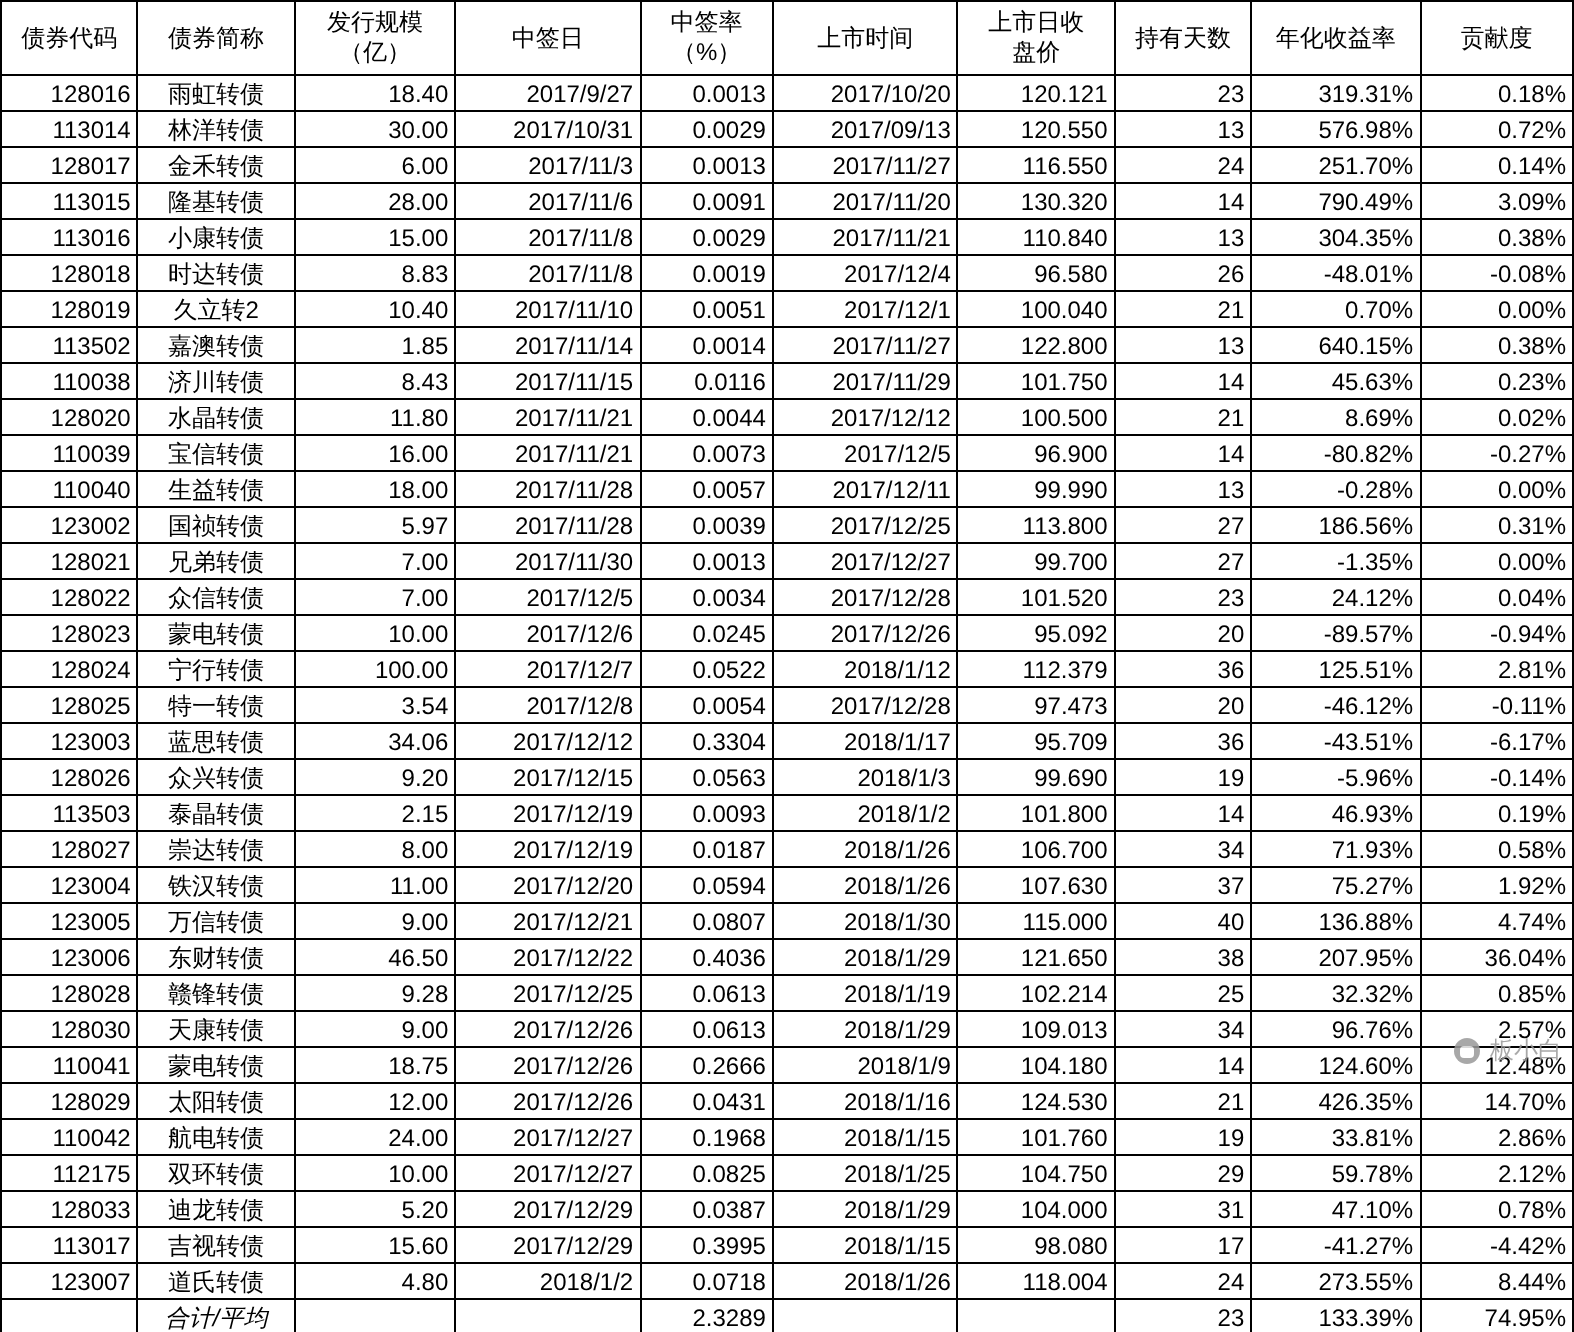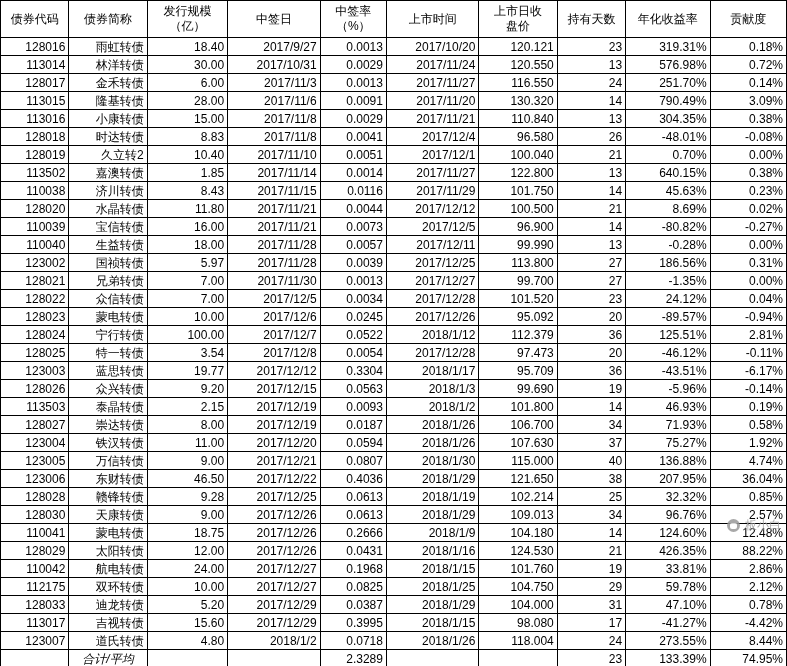--- a/index.html
+++ b/index.html
@@ -49,21 +49,21 @@
     display: block;
   }
   td.num {
     text-align: right;
   }
   td.ctr {
     text-align: center;
     font-style: italic;
   }
   td.lft {
-    text-align: right;
+    text-align: center;
   }
   
   col.c-code    { width: 68px; }
   col.c-name    { width: 78px; }
   col.c-scale   { width: 80px; }
   col.c-date    { width: 92px; }
   col.c-rate    { width: 66px; }
   col.c-listing { width: 92px; }
   col.c-close   { width: 78px; }
   col.c-days    { width: 68px; }
@@ -176,21 +176,21 @@
         <td class="num">23</td>
         <td class="num">319.31%</td>
         <td class="num">0.18%</td>
       </tr>
       <tr>
         <td class="num">113014</td>
         <td class="lft">林洋转债</td>
         <td class="num">30.00</td>
         <td class="num">2017/10/31</td>
         <td class="num">0.0029</td>
-        <td class="num">2017/11/24</td>
+        <td class="num">2017/09/13</td>
         <td class="num">120.550</td>
         <td class="num">13</td>
         <td class="num">576.98%</td>
         <td class="num">0.72%</td>
       </tr>
       <tr>
         <td class="num">128017</td>
         <td class="lft">金禾转债</td>
         <td class="num">6.00</td>
         <td class="num">2017/11/3</td>
@@ -223,21 +223,21 @@
         <td class="num">110.840</td>
         <td class="num">13</td>
         <td class="num">304.35%</td>
         <td class="num">0.38%</td>
       </tr>
       <tr>
         <td class="num">128018</td>
         <td class="lft">时达转债</td>
         <td class="num">8.83</td>
         <td class="num">2017/11/8</td>
-        <td class="num">0.0041</td>
+        <td class="num">0.0019</td>
         <td class="num">2017/12/4</td>
         <td class="num">96.580</td>
         <td class="num">26</td>
         <td class="num">-48.01%</td>
         <td class="num">-0.08%</td>
       </tr>
       <tr>
         <td class="num">128019</td>
         <td class="lft">久立转2</td>
         <td class="num">10.40</td>
@@ -377,21 +377,21 @@
         <td class="num">0.0054</td>
         <td class="num">2017/12/28</td>
         <td class="num">97.473</td>
         <td class="num">20</td>
         <td class="num">-46.12%</td>
         <td class="num">-0.11%</td>
       </tr>
       <tr>
         <td class="num">123003</td>
         <td class="lft">蓝思转债</td>
-        <td class="num">19.77</td>
+        <td class="num">34.06</td>
         <td class="num">2017/12/12</td>
         <td class="num">0.3304</td>
         <td class="num">2018/1/17</td>
         <td class="num">95.709</td>
         <td class="num">36</td>
         <td class="num">-43.51%</td>
         <td class="num">-6.17%</td>
       </tr>
       <tr>
         <td class="num">128026</td>
@@ -504,21 +504,21 @@
       <tr>
         <td class="num">128029</td>
         <td class="lft">太阳转债</td>
         <td class="num">12.00</td>
         <td class="num">2017/12/26</td>
         <td class="num">0.0431</td>
         <td class="num">2018/1/16</td>
         <td class="num">124.530</td>
         <td class="num">21</td>
         <td class="num">426.35%</td>
-        <td class="num">88.22%</td>
+        <td class="num">14.70%</td>
       </tr>
       <tr>
         <td class="num">110042</td>
         <td class="lft">航电转债</td>
         <td class="num">24.00</td>
         <td class="num">2017/12/27</td>
         <td class="num">0.1968</td>
         <td class="num">2018/1/15</td>
         <td class="num">101.760</td>
         <td class="num">19</td>

